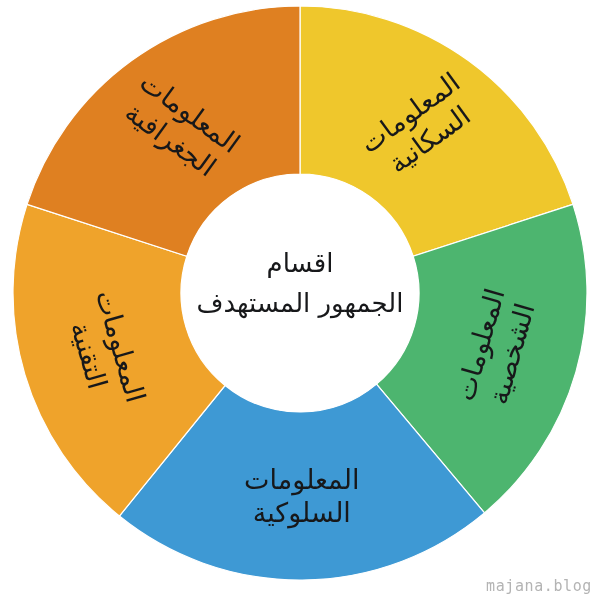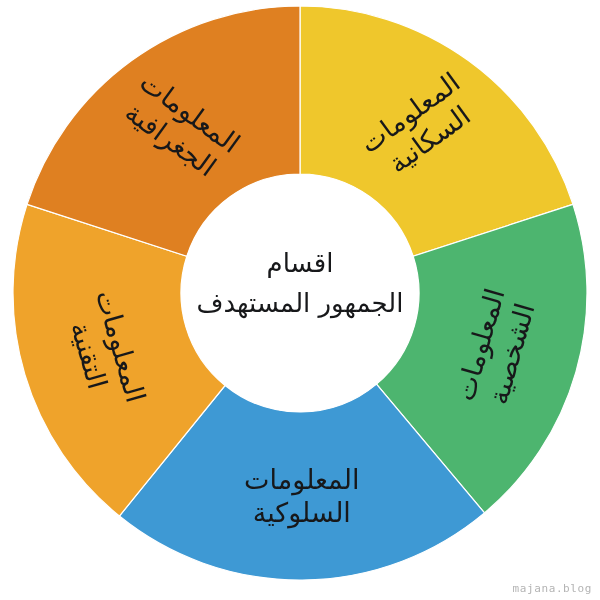--- a/index.html
+++ b/index.html
@@ -47,21 +47,21 @@
     font-weight: 400;
     fill: #17181a;
     text-anchor: middle;
     direction: rtl;
   }
   #watermark {
     position: absolute;
     right: 8px;
     bottom: 5px;
     font-family: "DejaVu Sans Mono", "Liberation Mono", monospace;
-    font-size: 11px;
+    font-size: 15px;
     letter-spacing: 0.6px;
     color: #b4b4b4;
     user-select: none;
     text-align: center;
   }
 </style>
 </head>
 <body>
 
 <div id="figure-root">

